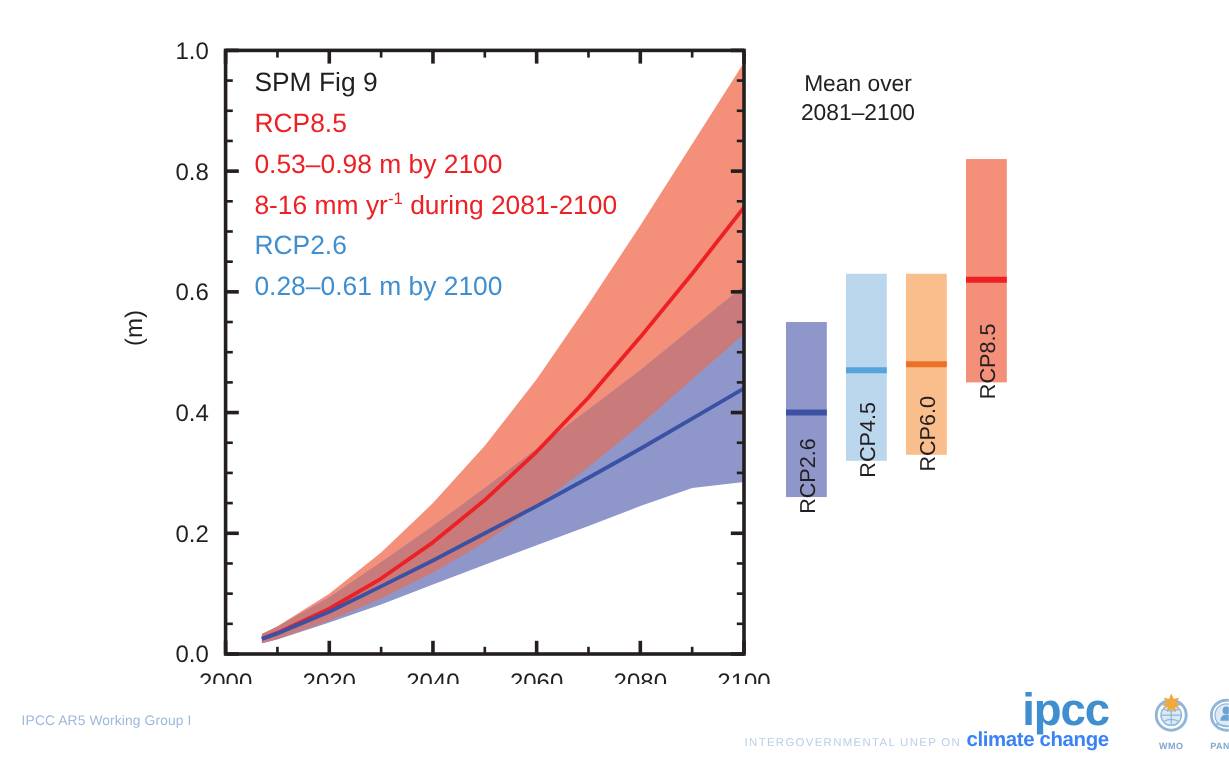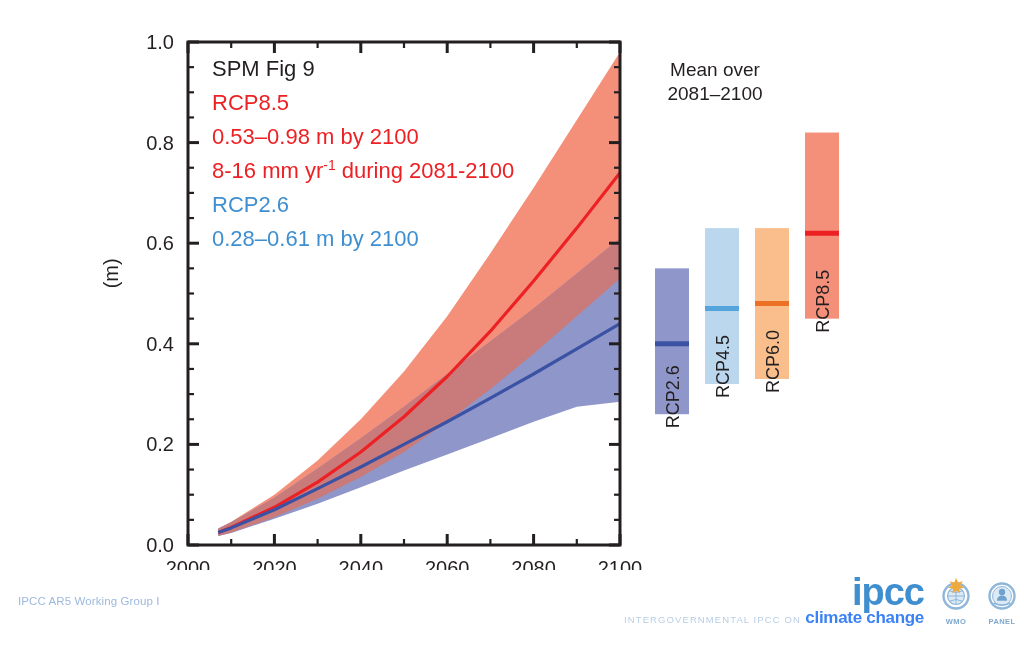--- a/index.html
+++ b/index.html
@@ -39,21 +39,21 @@
   }
   .logo-tag .small {
     font-size: 9.5px; letter-spacing: 1.1px;
     color: #B9CEE6;
   }
   .logo-tag .big {
     font-size: 17px; font-weight: bold;
     color: #3b82f6; letter-spacing: -0.3px;
   }
   .seals { position: absolute; left: 338px; top: 4px; width: 100px; height: 56px; }
-  .seal { position: absolute; width: 36px; height: 50px; }
+  .seal { position: absolute; width: 36px; height: 50px; margin-left: 20px; }
   .seal svg { display: block; }
   .seal-label {
     position: absolute; bottom: 0; left: 0; width: 36px;
     text-align: center; font-size: 7.5px; font-weight: bold;
     color: #7FA8CF; letter-spacing: 0.4px;
   }
 </style>
 </head>
 <body>
 
@@ -193,21 +193,21 @@
     </svg>
 
   <div class="footer-left">
     <div>IPCC AR5 Working Group I</div>
   </div>
 
   <div class="footer-logo">
     <div class="logo-row">
       <div class="logo-ipcc">ipcc</div>
       <div class="logo-tag">
-        <span class="small">INTERGOVERNMENTAL IPCC ON</span>
+        <span class="small">INTERGOVERNMENTAL UNEP ON</span>
         <span class="big">climate change</span>
       </div>
     </div>
     <div class="seals">
       <div class="seal" style="left:0">
         <svg width="36" height="40" viewBox="0 0 36 40">
           <circle cx="18" cy="20" r="12.5" fill="none" stroke="#8FB6D9" stroke-width="2.4"></circle>
           <circle cx="18" cy="20" r="8.5" fill="#DCEAF6" stroke="#8FB6D9" stroke-width="1.2"></circle>
           <path d="M10 20 h16 M18 12 v16 M12 15 q6 3 12 0 M12 25 q6 -3 12 0" fill="none" stroke="#8FB6D9" stroke-width="1"></path>
           <path d="M18 2 l2.2 4.6 4.6-1.4-2.6 4 4 2.6-4.8 1 0.6 4.8-3.8-3-3.8 3 0.6-4.8-4.8-1 4-2.6-2.6-4 4.6 1.4z" fill="#F0A93C"></path>

